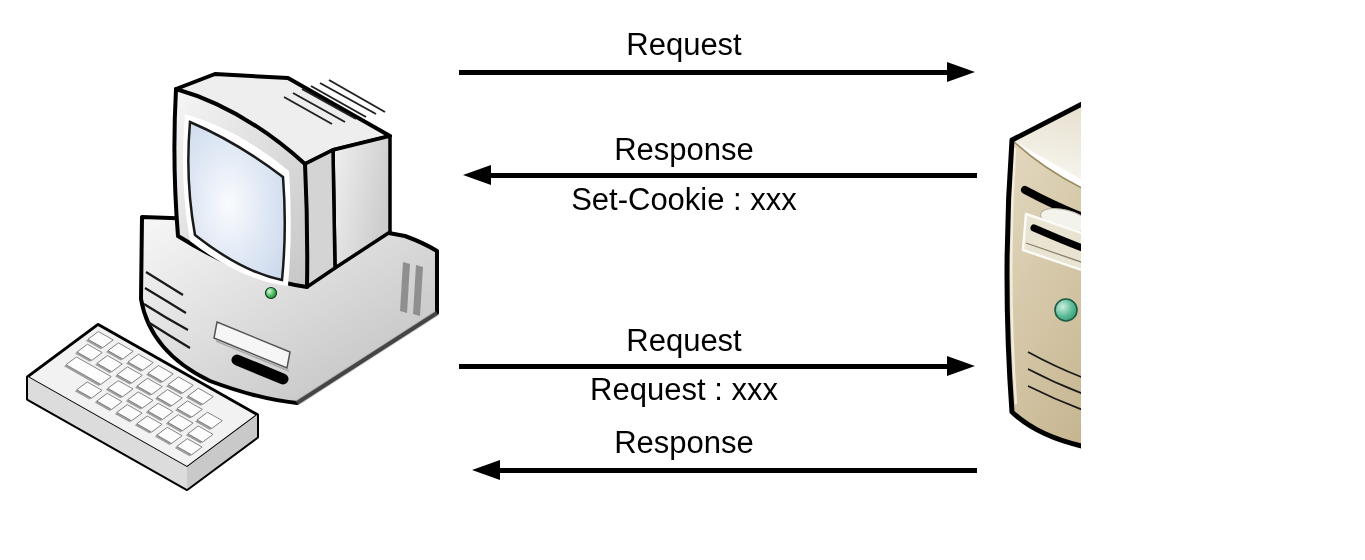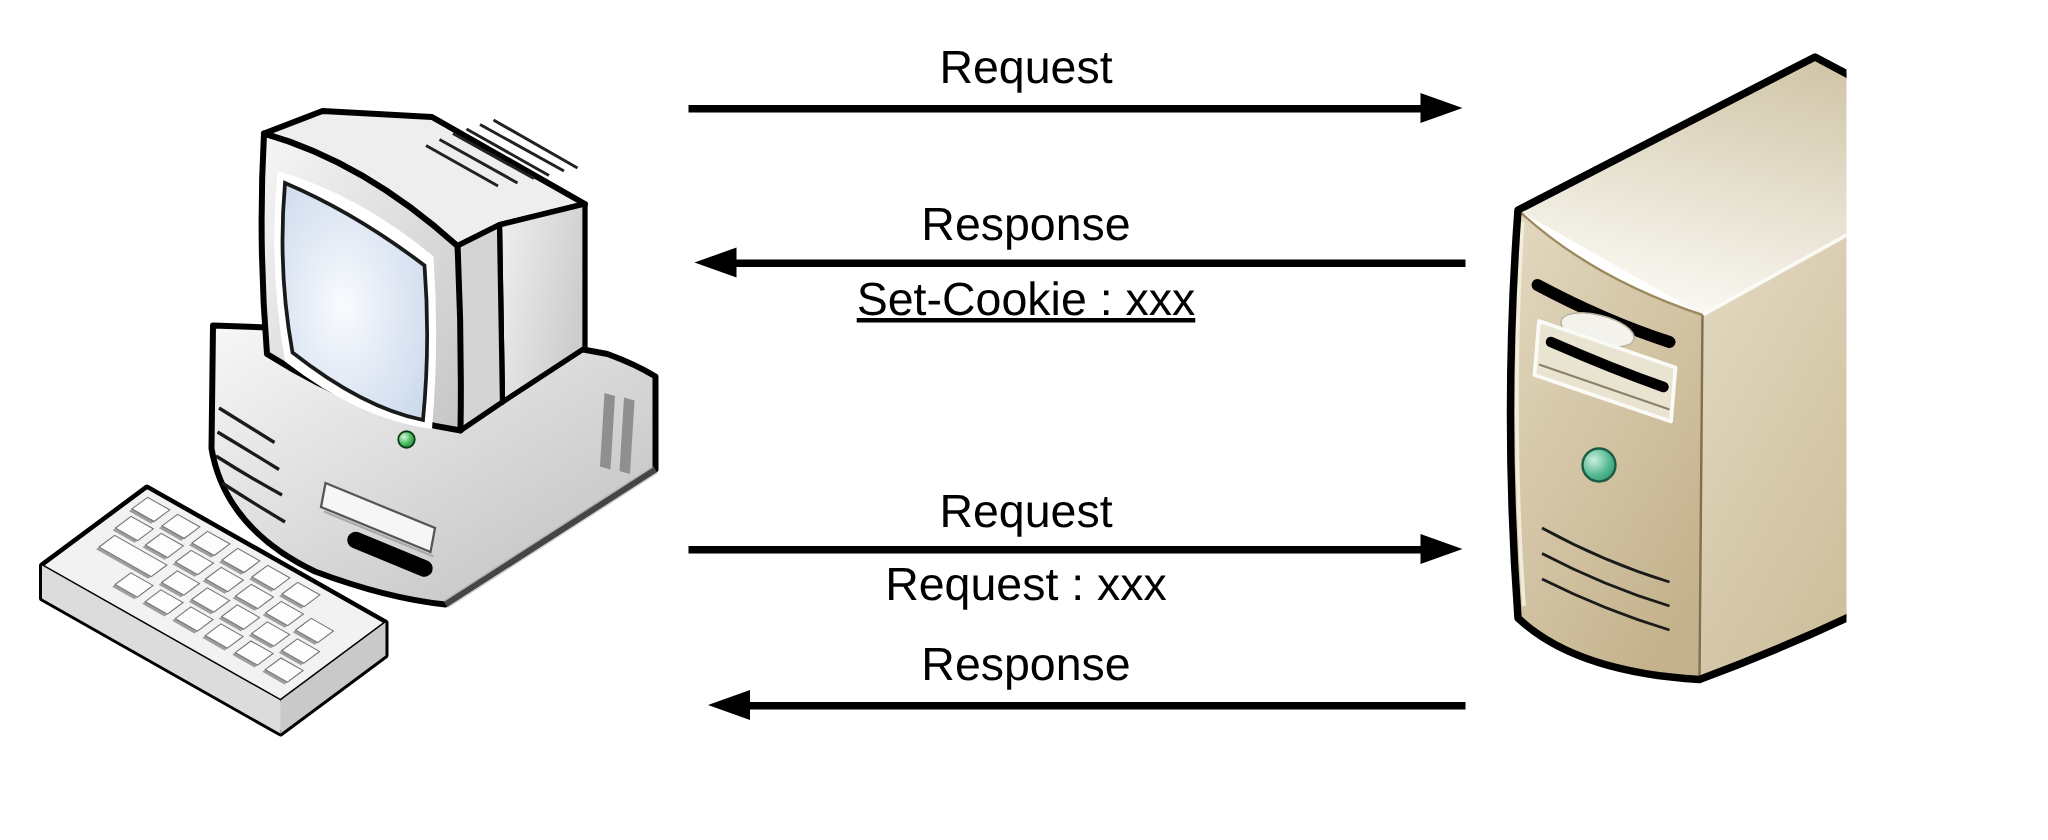--- a/index.html
+++ b/index.html
@@ -1,27 +1,27 @@
 <!DOCTYPE html>
 <html><head>
 <meta charset="utf-8">
 <style>
   html,body{margin:0;padding:0;background:#fff;}
   .canvas{
-    position:relative;width:1231px;height:560px;background:#ffffff;
+    position:relative;width:1081px;height:560px;background:#ffffff;
     font-family:"Liberation Sans", sans-serif;overflow:hidden;
   }
   .node{position:absolute;margin:0;padding:0;}
   .client-node{left:0;top:0;width:460px;height:560px;}
   .server-node{left:980px;top:0;width:385px;height:560px;}
   .lbl{
     position:absolute;left:484px;width:400px;text-align:center;
     font-size:31px;line-height:36px;color:#000;white-space:nowrap;
   }
-  .l1{top:27px;} .l2{top:132px;} .s2{top:182px;text-decoration:underline;}
+  .l1{top:27px;} .l2{top:132px;} .s2{top:182px;}
   .l3{top:323px;} .s3{top:372px;} .l4{top:425px;}
   .arrow{position:absolute;height:20px;}
   .arrow .line{position:absolute;top:7.5px;height:5px;background:#000;}
   .arrow .head{position:absolute;top:0;width:0;height:0;
     border-top:10px solid transparent;border-bottom:10px solid transparent;}
   .arrow.right .line{left:0;right:24px;}
   .arrow.right .head{right:0;border-left:28px solid #000;}
   .arrow.left .line{left:24px;right:0;}
   .arrow.left .head{left:0;border-right:28px solid #000;}
   .a1{left:459px;top:62px;width:516px;}

